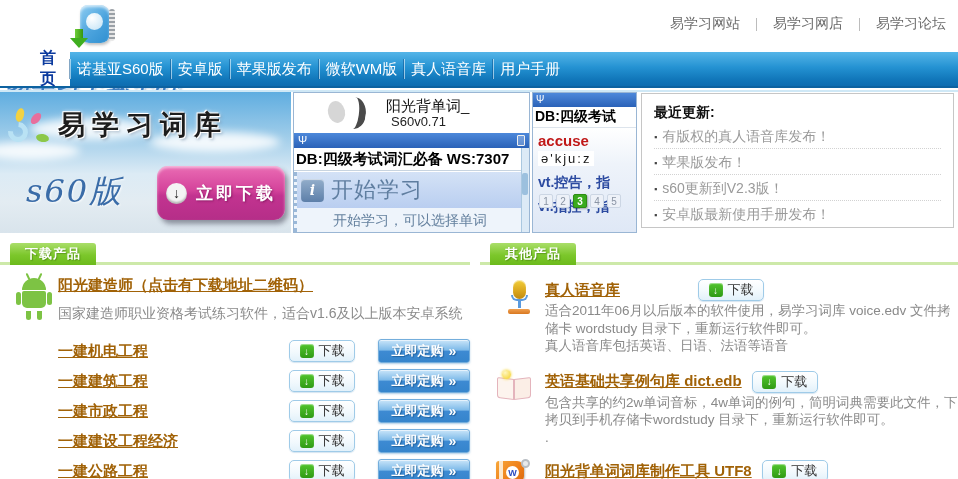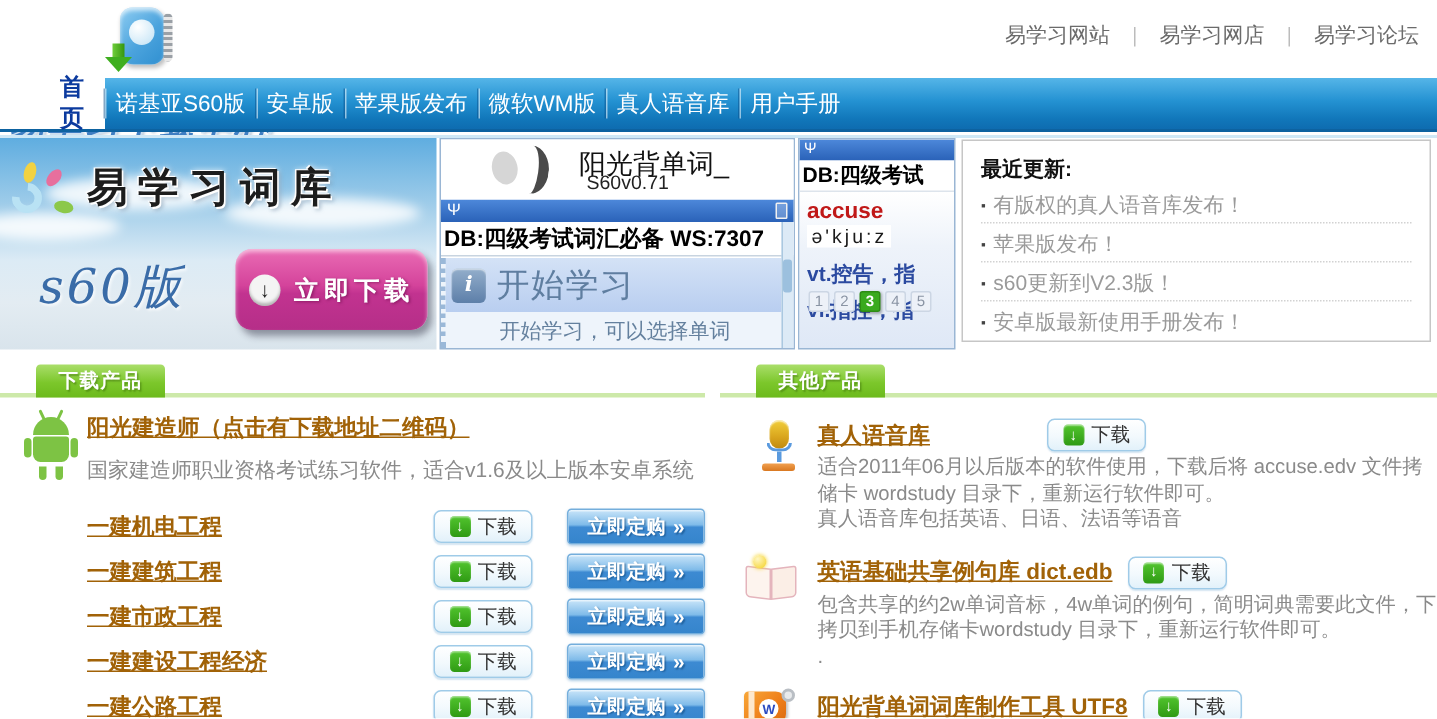--- a/index.html
+++ b/index.html
@@ -62,21 +62,21 @@
                            display:flex; align-items:center; justify-content:center; font-size:14px; font-weight:bold;
                            box-shadow:inset 0 -2px 2px rgba(0,0,0,.25); }
   .banner-download .lbl { color:#fff; font-weight:bold; font-size:17px; letter-spacing:3px; text-shadow:1px 1px 2px rgba(90,0,60,.5); }
 
   
   .phone1 { position:absolute; left:293px; top:92px; width:237px; height:141px; background:#fff; border:1px solid #9ab6d4; }
   .p1-head { position:relative; height:40px; background:#fff; }
   .p1-logo { position:absolute; left:30px; top:4px; width:46px; height:34px; }
   .p1-logo .egg { position:absolute; left:4px; top:4px; width:17px; height:22px; background:#d6d6d6; border-radius:50%; transform:rotate(-12deg); }
   .p1-logo .swoosh { position:absolute; left:18px; top:0; width:24px; height:32px; border-right:7px solid #4a4a4a; border-radius:0 70% 60% 50%; transform:rotate(8deg); }
-  .p1-title { position:absolute; left:92px; top:4px; font-size:18px; color:#111; }
+  .p1-title { position:absolute; left:92px; top:4px; font-size:15px; color:#111; }
   .p1-ver { position:absolute; left:97px; top:21px; font-size:13px; color:#222; }
   .p1-status { height:15px; background:linear-gradient(180deg,#4d88da 0%,#2a62b8 100%);
                display:flex; justify-content:space-between; align-items:center; padding:0 4px; }
   .p1-ant { color:#fff; font-size:11px; line-height:11px; }
   .battery { width:8px; height:11px; border:1px solid #f0f0f0; border-radius:1px; background:rgba(255,255,255,.25); }
   .p1-db { height:23px; background:#fff; border-bottom:1px solid #c8d4e0; display:flex; align-items:center;
            font-size:15px; font-weight:bold; color:#000; padding-left:2px; white-space:nowrap; overflow:hidden; }
   .p1-scroll { position:absolute; right:0; top:55px; bottom:0; width:8px; background:#dceaf6; border-left:1px solid #aac8e0; }
   .p1-thumb { position:absolute; right:1px; top:80px; width:6px; height:22px; background:#9cc0de; border-radius:2px; }
   .p1-menu { position:absolute; left:0; right:8px; top:79px; bottom:0; background:#eef4fb; border-left:3px dotted #9ab8d8; overflow:hidden; }
@@ -108,21 +108,21 @@
   .updates { position:absolute; left:641px; top:93px; width:313px; height:135px; background:#fff; border:1px solid #c6c6c6; padding:7px 12px 17px 12px; }
   .updates-title { font-size:14px; font-weight:bold; color:#111; height:22px; line-height:22px; }
   .update-item { font-size:14px; color:#9a9a9a; height:26px; line-height:26px; border-bottom:1px dotted #d2d2d2; white-space:nowrap; overflow:hidden; cursor:pointer; }
   .update-item.last { border-bottom:none; }
   .update-item .bullet { color:#444; font-size:9px; margin-right:5px; vertical-align:1px; }
 
   
   .sec-head { position:absolute; height:22px; border-bottom:3px solid #cde9a9; }
   .sec-head.left { left:0; top:243px; width:470px; }
   .sec-head.right { left:480px; top:243px; width:478px; }
-  .tab-green { position:absolute; left:24px; bottom:-3px; width:86px; height:22px; border-radius:3px 3px 0 0;
+  .tab-green { position:absolute; left:10px; bottom:-3px; width:86px; height:22px; border-radius:3px 3px 0 0;
                background:linear-gradient(180deg,#aade6a 0%,#7cc72b 55%,#6cba1c 100%);
                color:#fff; font-size:13px; font-weight:bold; display:flex; align-items:center; justify-content:center;
                letter-spacing:1px; text-shadow:1px 1px 1px rgba(60,110,10,.5); }
 
   
   .blue-link { color:#a16207; font-weight:bold; text-decoration:underline; cursor:pointer; }
   .btn-download { display:inline-flex; align-items:center; justify-content:center; gap:5px; width:66px; height:22px;
                   background:linear-gradient(180deg,#ffffff 0%,#f2f9fd 55%,#e2f1fa 100%);
                   border:1px solid #9fcbe8; border-radius:5px; font-size:13px; color:#333; cursor:pointer;
                   box-shadow:0 1px 1px rgba(150,190,220,.4); }
@@ -399,21 +399,21 @@
       </div>
       <div class="rp-title-row">
         <a class="blue-link rp-title">真人语音库</a>
         <button class="btn-download">
             <span class="dlsq">
               <span>↓</span>
             </span>
             <span>下载</span>
           </button>
       </div>
-      <div class="rp-desc">适合2011年06月以后版本的软件使用，下载后将 accuse.edv 文件拷</div>
+      <div class="rp-desc">适合2011年06月以后版本的软件使用，易学习词库 voice.edv 文件拷</div>
       <div class="rp-desc">储卡 wordstudy 目录下，重新运行软件即可。</div>
       <div class="rp-desc">真人语音库包括英语、日语、法语等语音</div>
     </div>
 
     <div class="rp rp2">
       <div class="book-icon">
         <div class="page-l"></div>
         <div class="page-r"></div>
         <div class="bulb"></div>
       </div>

